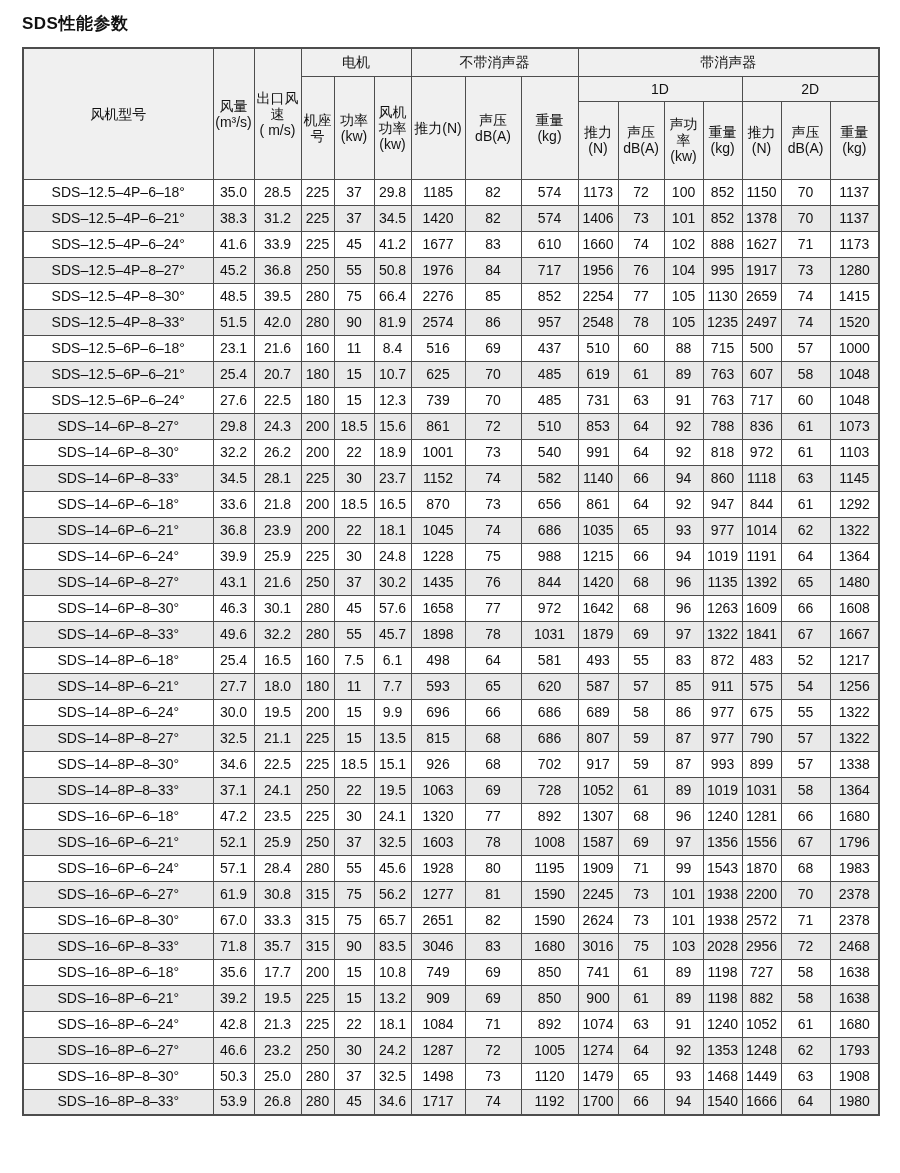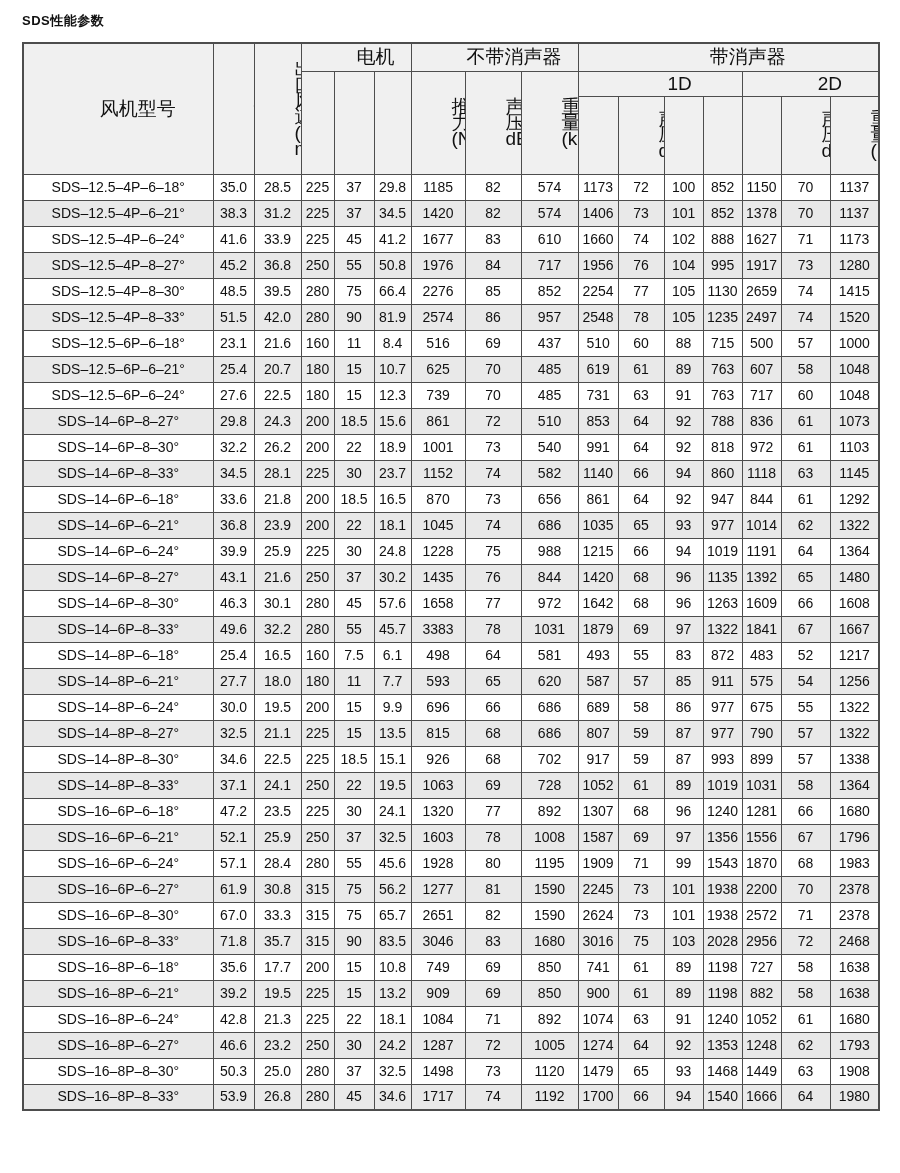--- a/index.html
+++ b/index.html
@@ -13,45 +13,44 @@
   html,body{margin:0;padding:0;}
   body{
     width:900px;
     min-height:1173px;
     background:var(--page-bg);
     color:var(--text);
     font-family:"Liberation Sans","DejaVu Sans",sans-serif;
   }
   .page{padding:12px 22px 0 22px;}
   .page-title{
-    font-size:13px;
+    font-size:17px;
     font-weight:bold;
     margin:0 0 12px 0;
     letter-spacing:0.5px;
   }
   table.spec{
     border-collapse:collapse;
     table-layout:fixed;
     width:856px;
     border:2px solid var(--border);
   }
   .spec th,.spec td{
     border:1px solid var(--border);
     text-align:center;
     vertical-align:middle;
     padding:0 1px;
     overflow:hidden;
   }
   .spec thead th{
     background:var(--header-bg);
     font-weight:normal;
-    font-size:19px;
+    font-size:14px;
     line-height:16px;
     white-space:pre-line;
-    padding-left:40px;
   }
   .hrow-a{height:28px;}
   .hrow-b{height:25px;}
   .hrow-c{height:78px;}
   .spec tbody td{
     height:26px;
     font-size:14px;
     line-height:15px;
     background:#ffffff;
     white-space:nowrap;
@@ -435,21 +434,21 @@
           <td>66</td>
           <td>1608</td>
         </tr>
         <tr>
           <td>SDS–14–6P–8–33°</td>
           <td>49.6</td>
           <td>32.2</td>
           <td>280</td>
           <td>55</td>
           <td>45.7</td>
-          <td>3383</td>
+          <td>1898</td>
           <td>78</td>
           <td>1031</td>
           <td>1879</td>
           <td>69</td>
           <td>97</td>
           <td>1322</td>
           <td>1841</td>
           <td>67</td>
           <td>1667</td>
         </tr>

